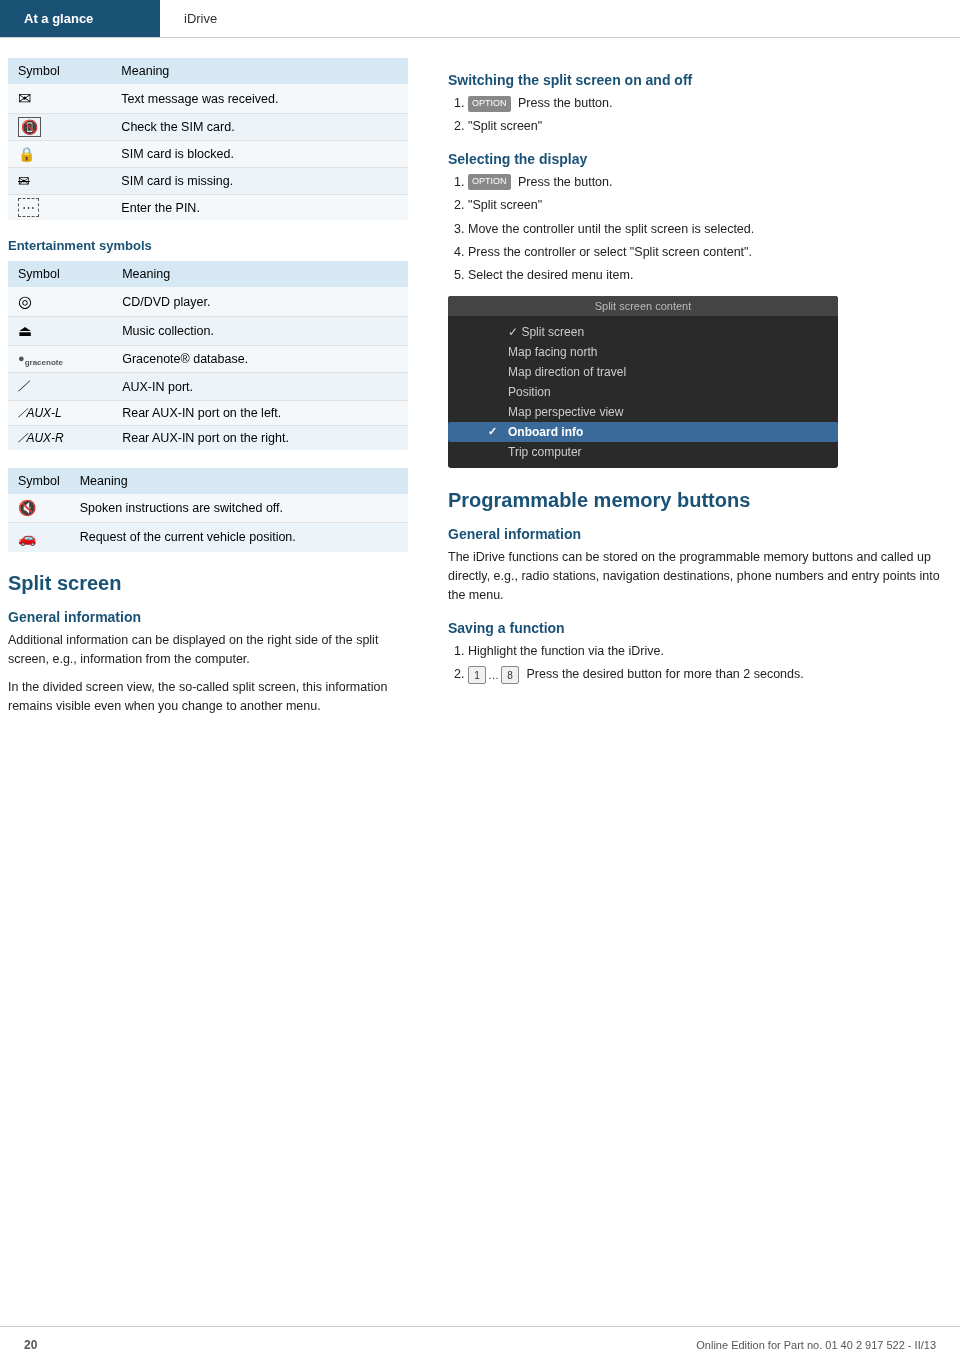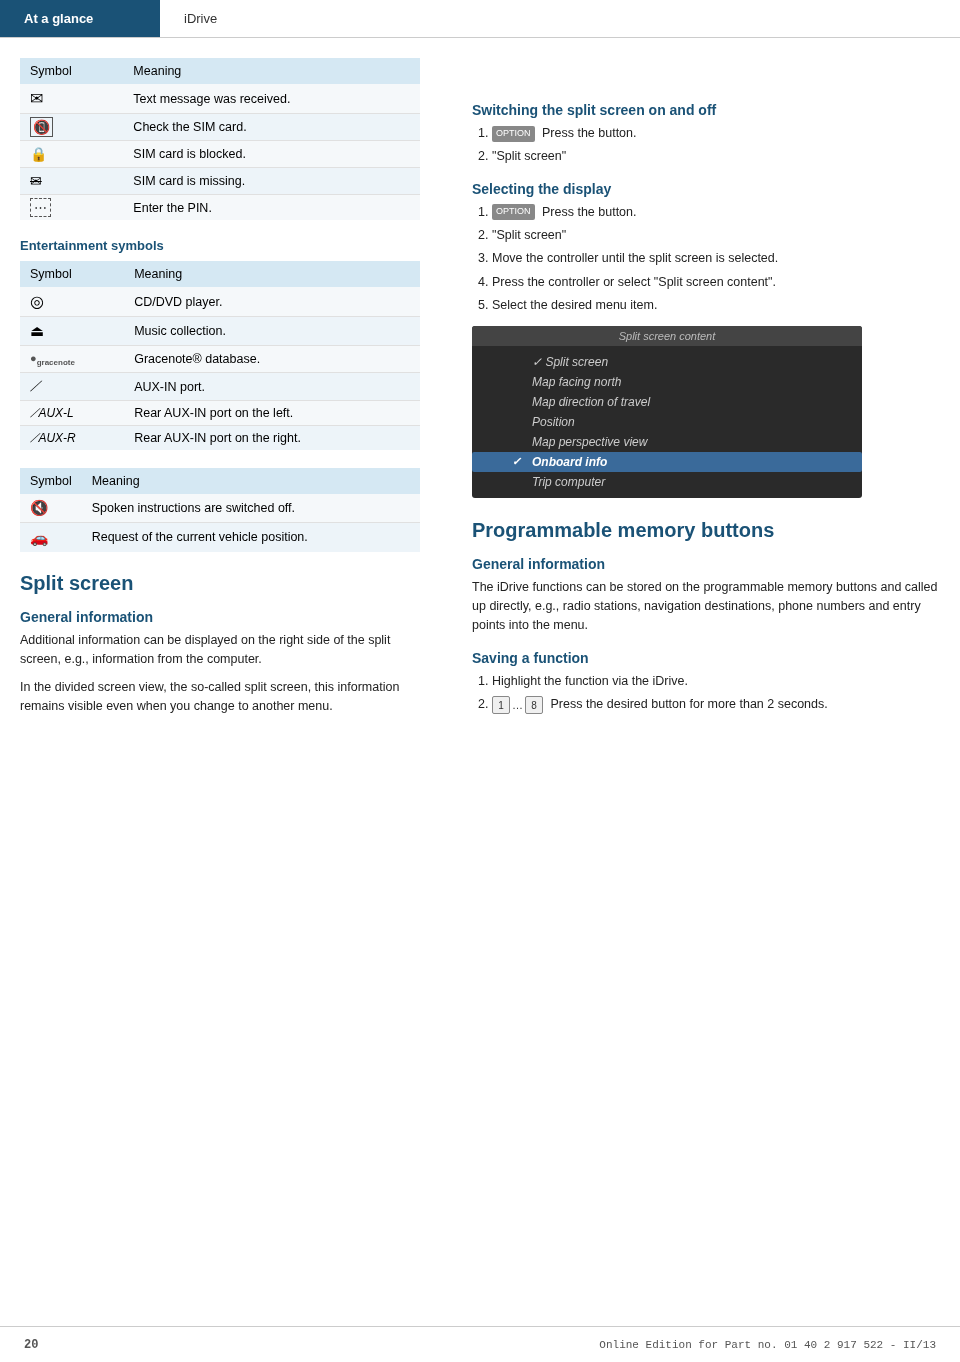--- a/index.html
+++ b/index.html
@@ -32,23 +32,22 @@
       padding: 0 24px;
       display: flex;
       align-items: center;
       font-size: 13px;
       color: #333;
     }
 
     
     .main-content {
       display: flex;
-      gap: 12px;
-      padding: 20px 20px;
-      align-items: flex-end;
+      gap: 0;
+      padding: 20px 8px;
     }
     .left-col {
       width: 430px;
       padding-right: 30px;
       flex-shrink: 0;
     }
     .right-col {
       flex: 1;
       padding-left: 10px;
     }
@@ -129,21 +128,20 @@
     }
 
     
     .split-screen-img {
       width: 390px;
       background: #2a2a2a;
       border-radius: 3px;
       padding: 0;
       margin: 10px 0 16px 0;
       overflow: hidden;
-      font-style: italic;
     }
     .split-screen-title-bar {
       background: #444;
       color: #bbb;
       font-size: 11px;
       padding: 4px 12px;
       text-align: center;
     }
     .split-screen-menu {
       padding: 6px 0;
@@ -173,21 +171,20 @@
       left: 0;
       right: 0;
       height: 36px;
       display: flex;
       align-items: center;
       justify-content: space-between;
       padding: 0 24px;
       border-top: 1px solid #ccc;
       font-size: 11px;
       color: #555;
-      font-family: Liberation Mono, monospace;
     }
     .footer-page {
       font-weight: bold;
       font-size: 12px;
     }
 
     
     .option-btn {
       display: inline-block;
       background: #888;

